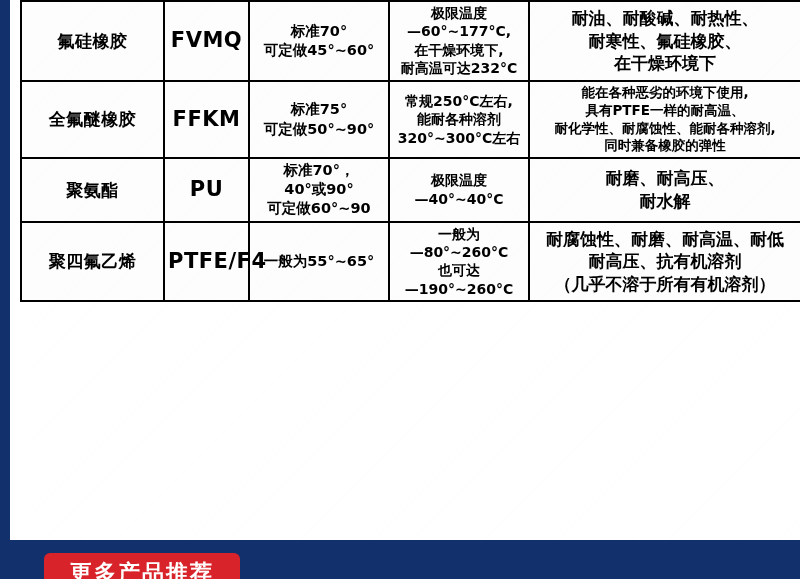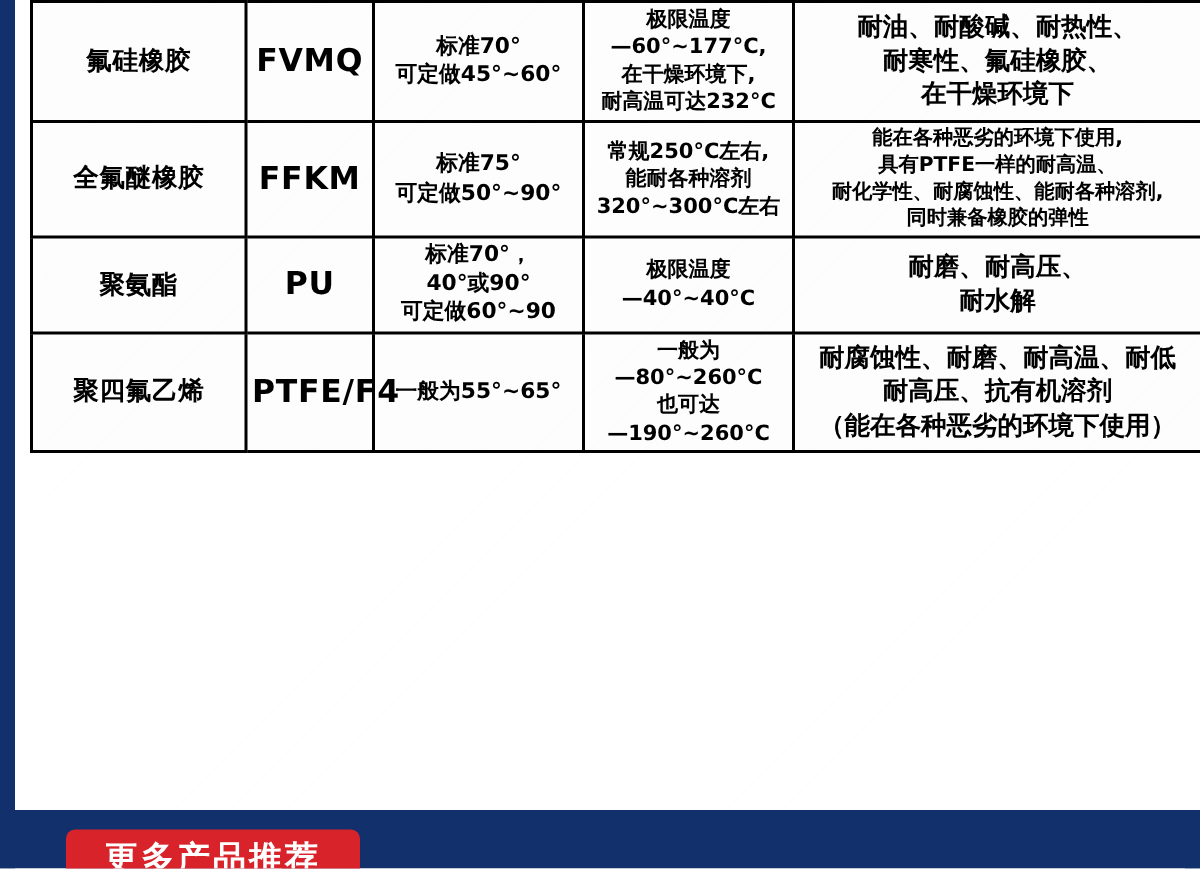--- a/index.html
+++ b/index.html
@@ -211,21 +211,21 @@
           </td>
           <td class="col-limit">
             <span class="line">一般为</span>
             <span class="line">—80°~260°C</span>
             <span class="line">也可达</span>
             <span class="line">—190°~260°C</span>
           </td>
           <td class="col-props">
             <span class="line">耐腐蚀性、耐磨、耐高温、耐低</span>
             <span class="line">耐高压、抗有机溶剂</span>
-            <span class="line">（能在各种恶劣的环境下使用）</span>
+            <span class="line">（几乎不溶于所有有机溶剂）</span>
           </td>
         </tr>
       </tbody>
     </table>
 
     <div class="watermark"></div>
   </div>
 </div>
 
 <div class="bottom-bar"></div>

